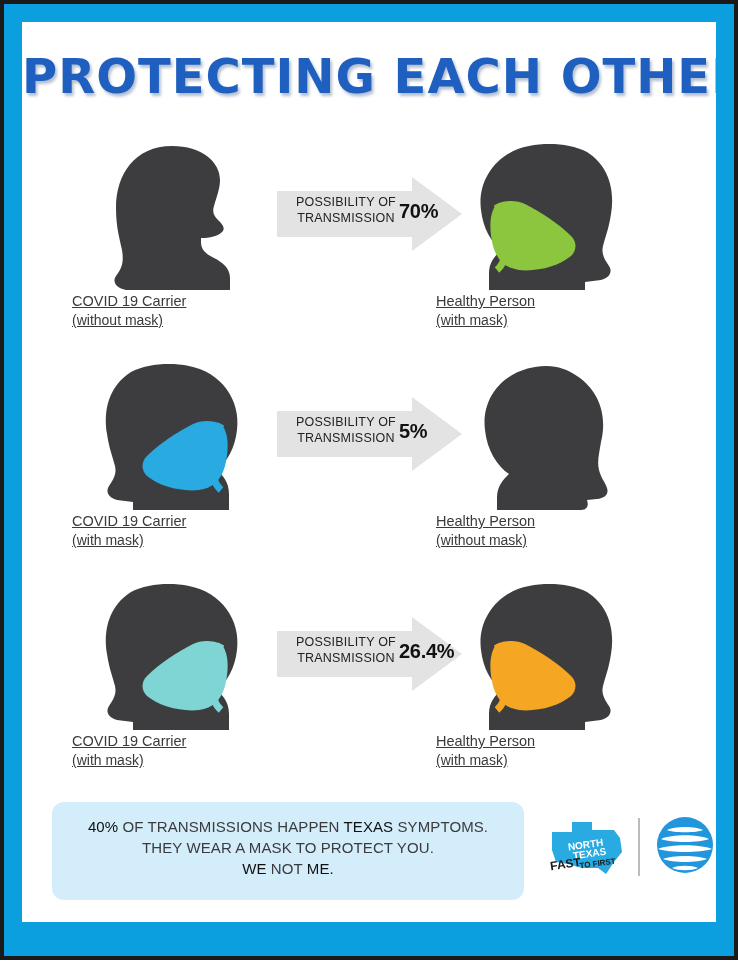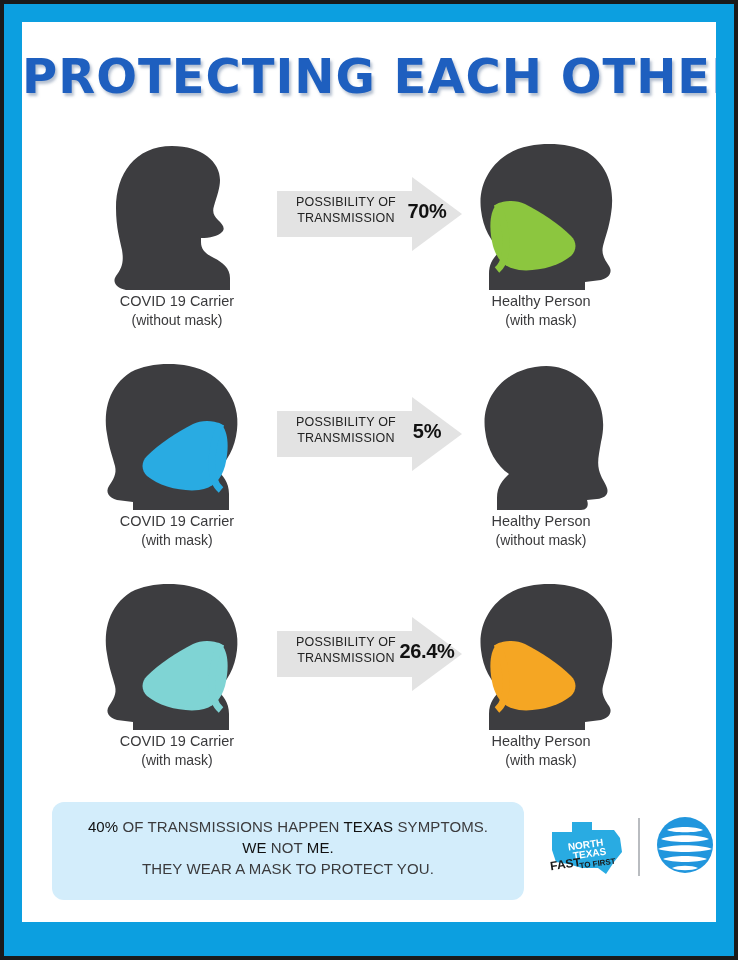--- a/index.html
+++ b/index.html
@@ -45,40 +45,40 @@
   .row2{top:340px;}
   .row3{top:560px;}
 
   .person{position:absolute;width:210px;height:200px;}
   .person.left{left:50px;}
   .person.right{left:414px;}
   .figure{position:absolute;left:0;top:0;width:210px;height:152px;}
   .figure svg{display:block;margin:0 auto;}
   .caption{
     position:absolute;left:0;top:150px;width:210px;
-    text-align:center;color:#3a3a3c;
+    text-align:left;color:#3a3a3c;text-decoration:underline;
   }
   .caption .c1{font-size:14.5px;line-height:19px;}
   .caption .c2{font-size:14px;line-height:18px;}
 
   
   .arrow{
     position:absolute;left:255px;top:35px;
     width:185px;height:74px;padding-left:21px;
   }
   .arrow svg{position:absolute;left:0;top:0;}
   .arrow-label{
     position:absolute;left:14px;top:17px;width:110px;
     text-align:center;
     font-size:12.5px;line-height:16px;
     color:#222;letter-spacing:.2px;
   }
   .arrow-pct{
     position:absolute;left:122px;top:23px;width:56px;
-    text-align:center;
+    text-align:left;
     font-size:20px;font-weight:bold;color:#111;
     letter-spacing:-.3px;
   }
 
   
   .footer{position:absolute;left:0;top:770px;width:694px;height:120px;}
   .footer-box{
     position:absolute;left:30px;top:10px;
     width:472px;height:98px;
     background:#d3edfb;border-radius:12px;
@@ -266,22 +266,22 @@
           <div class="c1">Healthy Person</div>
           <div class="c2">(with mask)</div>
         </div>
       </div>
     </div>
 
     <div class="footer">
       <div class="footer-box">
         <div class="footer-text">
           <div><b>40%</b><span> OF TRANSMISSIONS HAPPEN </span><b>TEXAS</b><span> SYMPTOMS.</span></div>
+          <div>THEY WEAR A MASK TO PROTECT YOU.</div>
           <div><b>WE</b><span> NOT </span><b>ME.</b></div>
-          <div>THEY WEAR A MASK TO PROTECT YOU.</div>
         </div>
       </div>
 
       <div class="logos">
         <div class="tx-logo">
           <svg width="88" height="62" viewBox="0 0 88 62">
             <path d="M10 16 L30 16 L30 6 L50 6 L50 14 L72 14 L78 22 L80 36
                      L72 46 L64 58 L56 52 L40 52 L26 48 L14 46 L10 34 Z" fill="#29ABE2"></path>
             <text x="44" y="32" fill="#ffffff" font-family="'Liberation Sans',sans-serif" font-size="10" font-weight="bold" text-anchor="middle" transform="rotate(-8 44 32)">NORTH</text>
             <text x="48" y="41" fill="#ffffff" font-family="'Liberation Sans',sans-serif" font-size="10" font-weight="bold" text-anchor="middle" transform="rotate(-8 48 41)">TEXAS</text>

